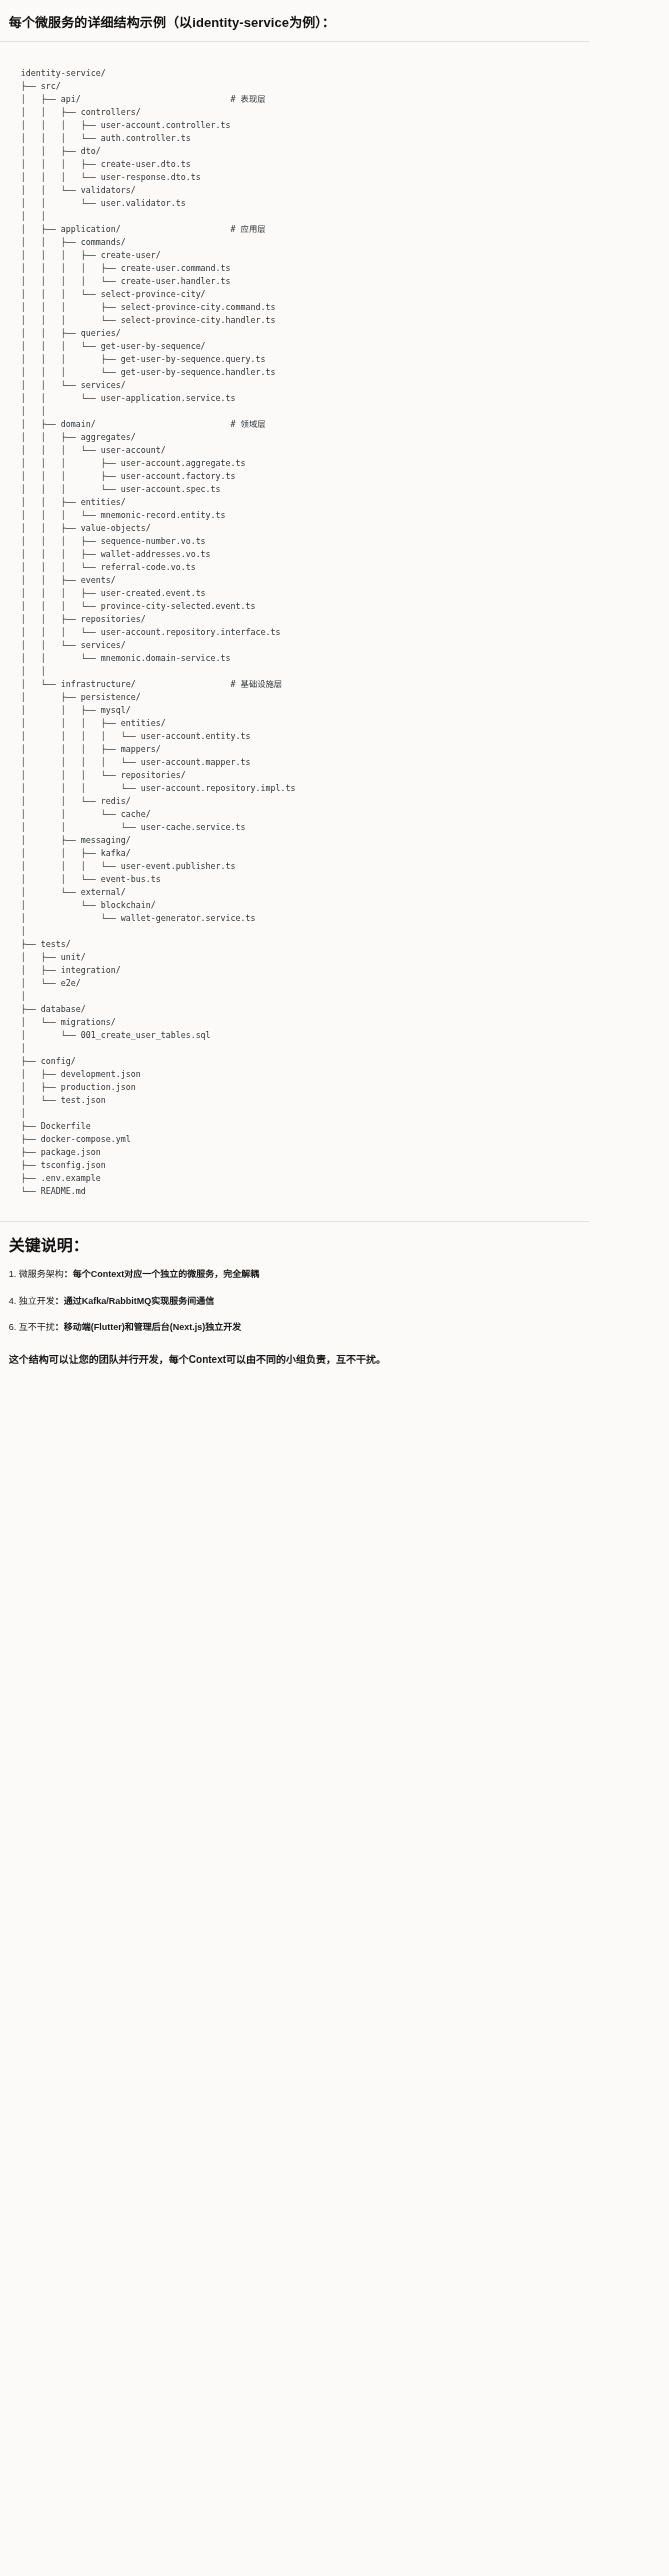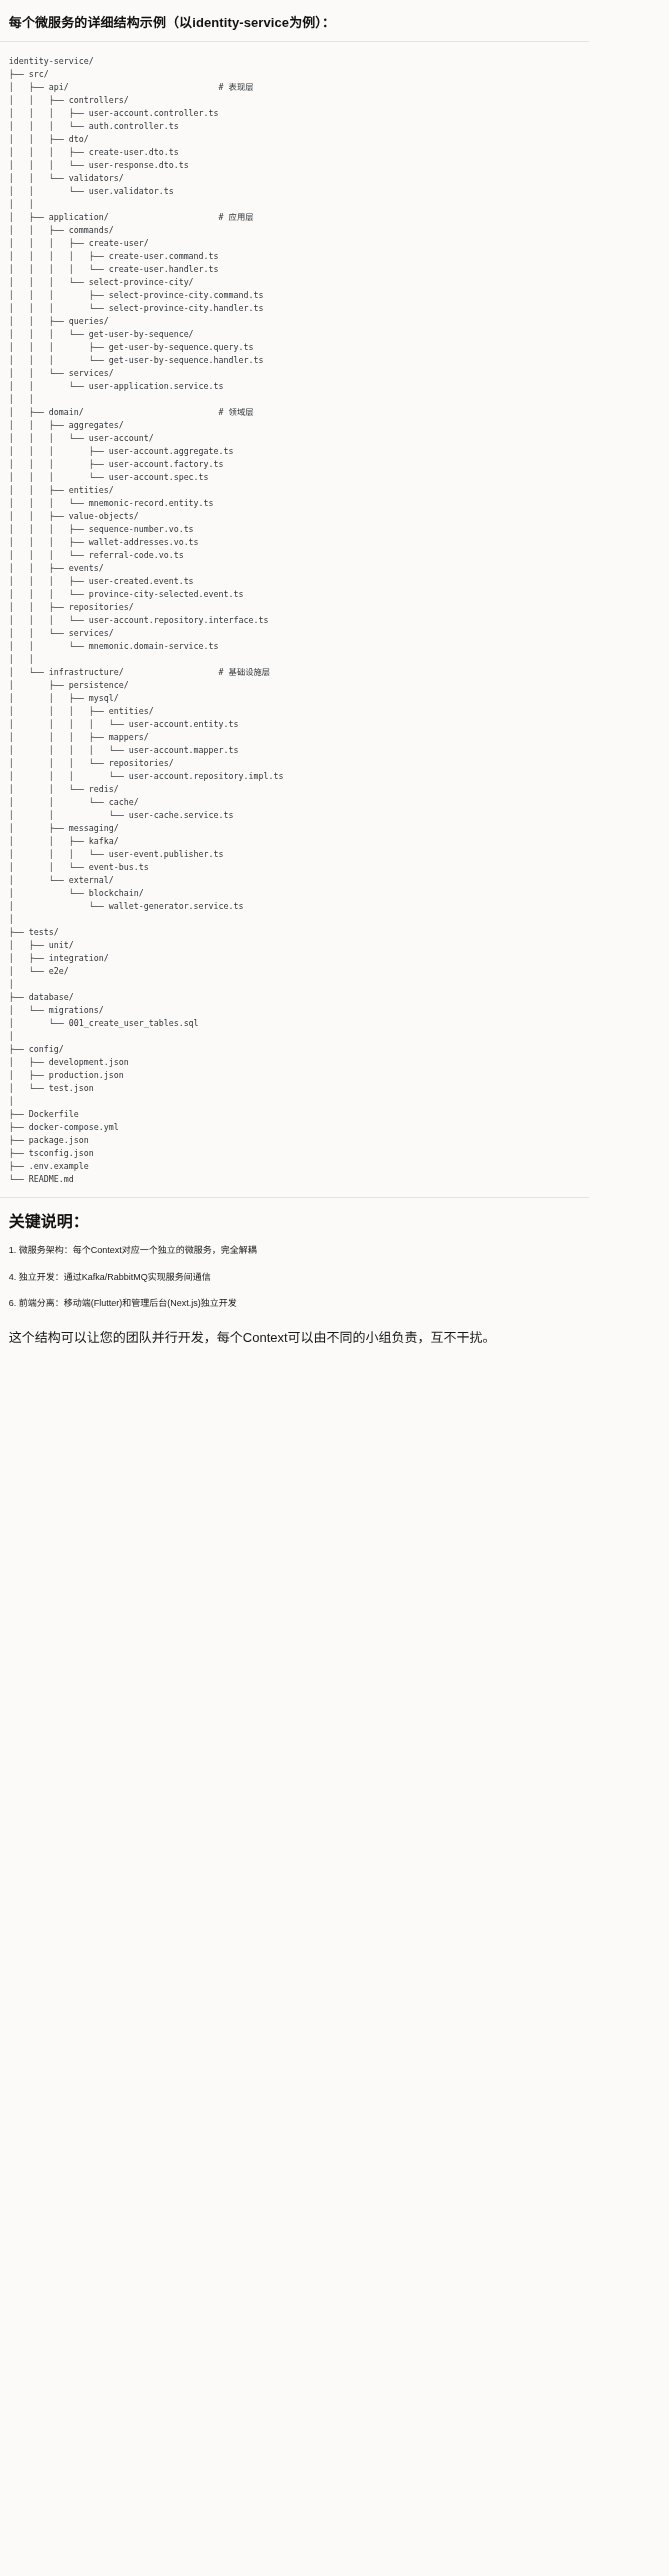--- a/index.html
+++ b/index.html
@@ -35,21 +35,21 @@
     color: #111111;
     margin: 0;
   }
 
   
   .code-block {
     padding: 12.5px 8.8px 11.3px 8.8px;
     background: #fbfaf8;
   }
   pre.tree {
-    margin: 0;
+    margin: 12px;
     font-family: "DejaVu Sans Mono", "Liberation Mono", monospace;
     font-size: 8.3px;
     line-height: 13px;
     color: #2e3338;
     white-space: pre;
     letter-spacing: 0px;
     tab-size: 4;
   }
 
   
@@ -76,27 +76,28 @@
     color: #18181a;
     margin: 0 0 13px 0;
   }
   ol.notes-list li .num {
     font-weight: normal;
   }
   ol.notes-list li .lead {
     font-weight: normal;
   }
   ol.notes-list li .body {
-    font-weight: normal;
+    font-weight: bold;
   }
   .closing {
-    font-size: 13px;
+    font-size: 10px;
     line-height: 1.55;
     color: #18181a;
     margin-top: 17px;
+    font-weight: bold;
   }
 </style>
 </head>
 <body>
 
 <div class="page">
 
   <div class="title-block">
     <h1 class="page-title">每个微服务的详细结构示例（以identity-service为例）：</h1>
   </div>
@@ -189,19 +190,19 @@
 ├── tsconfig.json
 ├── .env.example
 └── README.md</pre>
   </div>
 
   <div class="notes-block">
     <div class="notes-title">关键说明：</div>
     <ol class="notes-list">
         <li><span class="num">1.</span> <span class="lead">微服务架构</span><span class="body">：每个Context对应一个独立的微服务，完全解耦</span></li>
         <li><span class="num">4.</span> <span class="lead">独立开发</span><span class="body">：通过Kafka/RabbitMQ实现服务间通信</span></li>
-        <li><span class="num">6.</span> <span class="lead">前端分离</span><span class="body">：移动端(Flutter)和管理后台(Next.js)独立开发</span></li>
+        <li><span class="num">6.</span> <span class="lead">互不干扰</span><span class="body">：移动端(Flutter)和管理后台(Next.js)独立开发</span></li>
       </ol>
     <div class="closing">这个结构可以让您的团队并行开发，每个Context可以由不同的小组负责，互不干扰。</div>
   </div>
 
 </div>
 
 
 </body></html>

